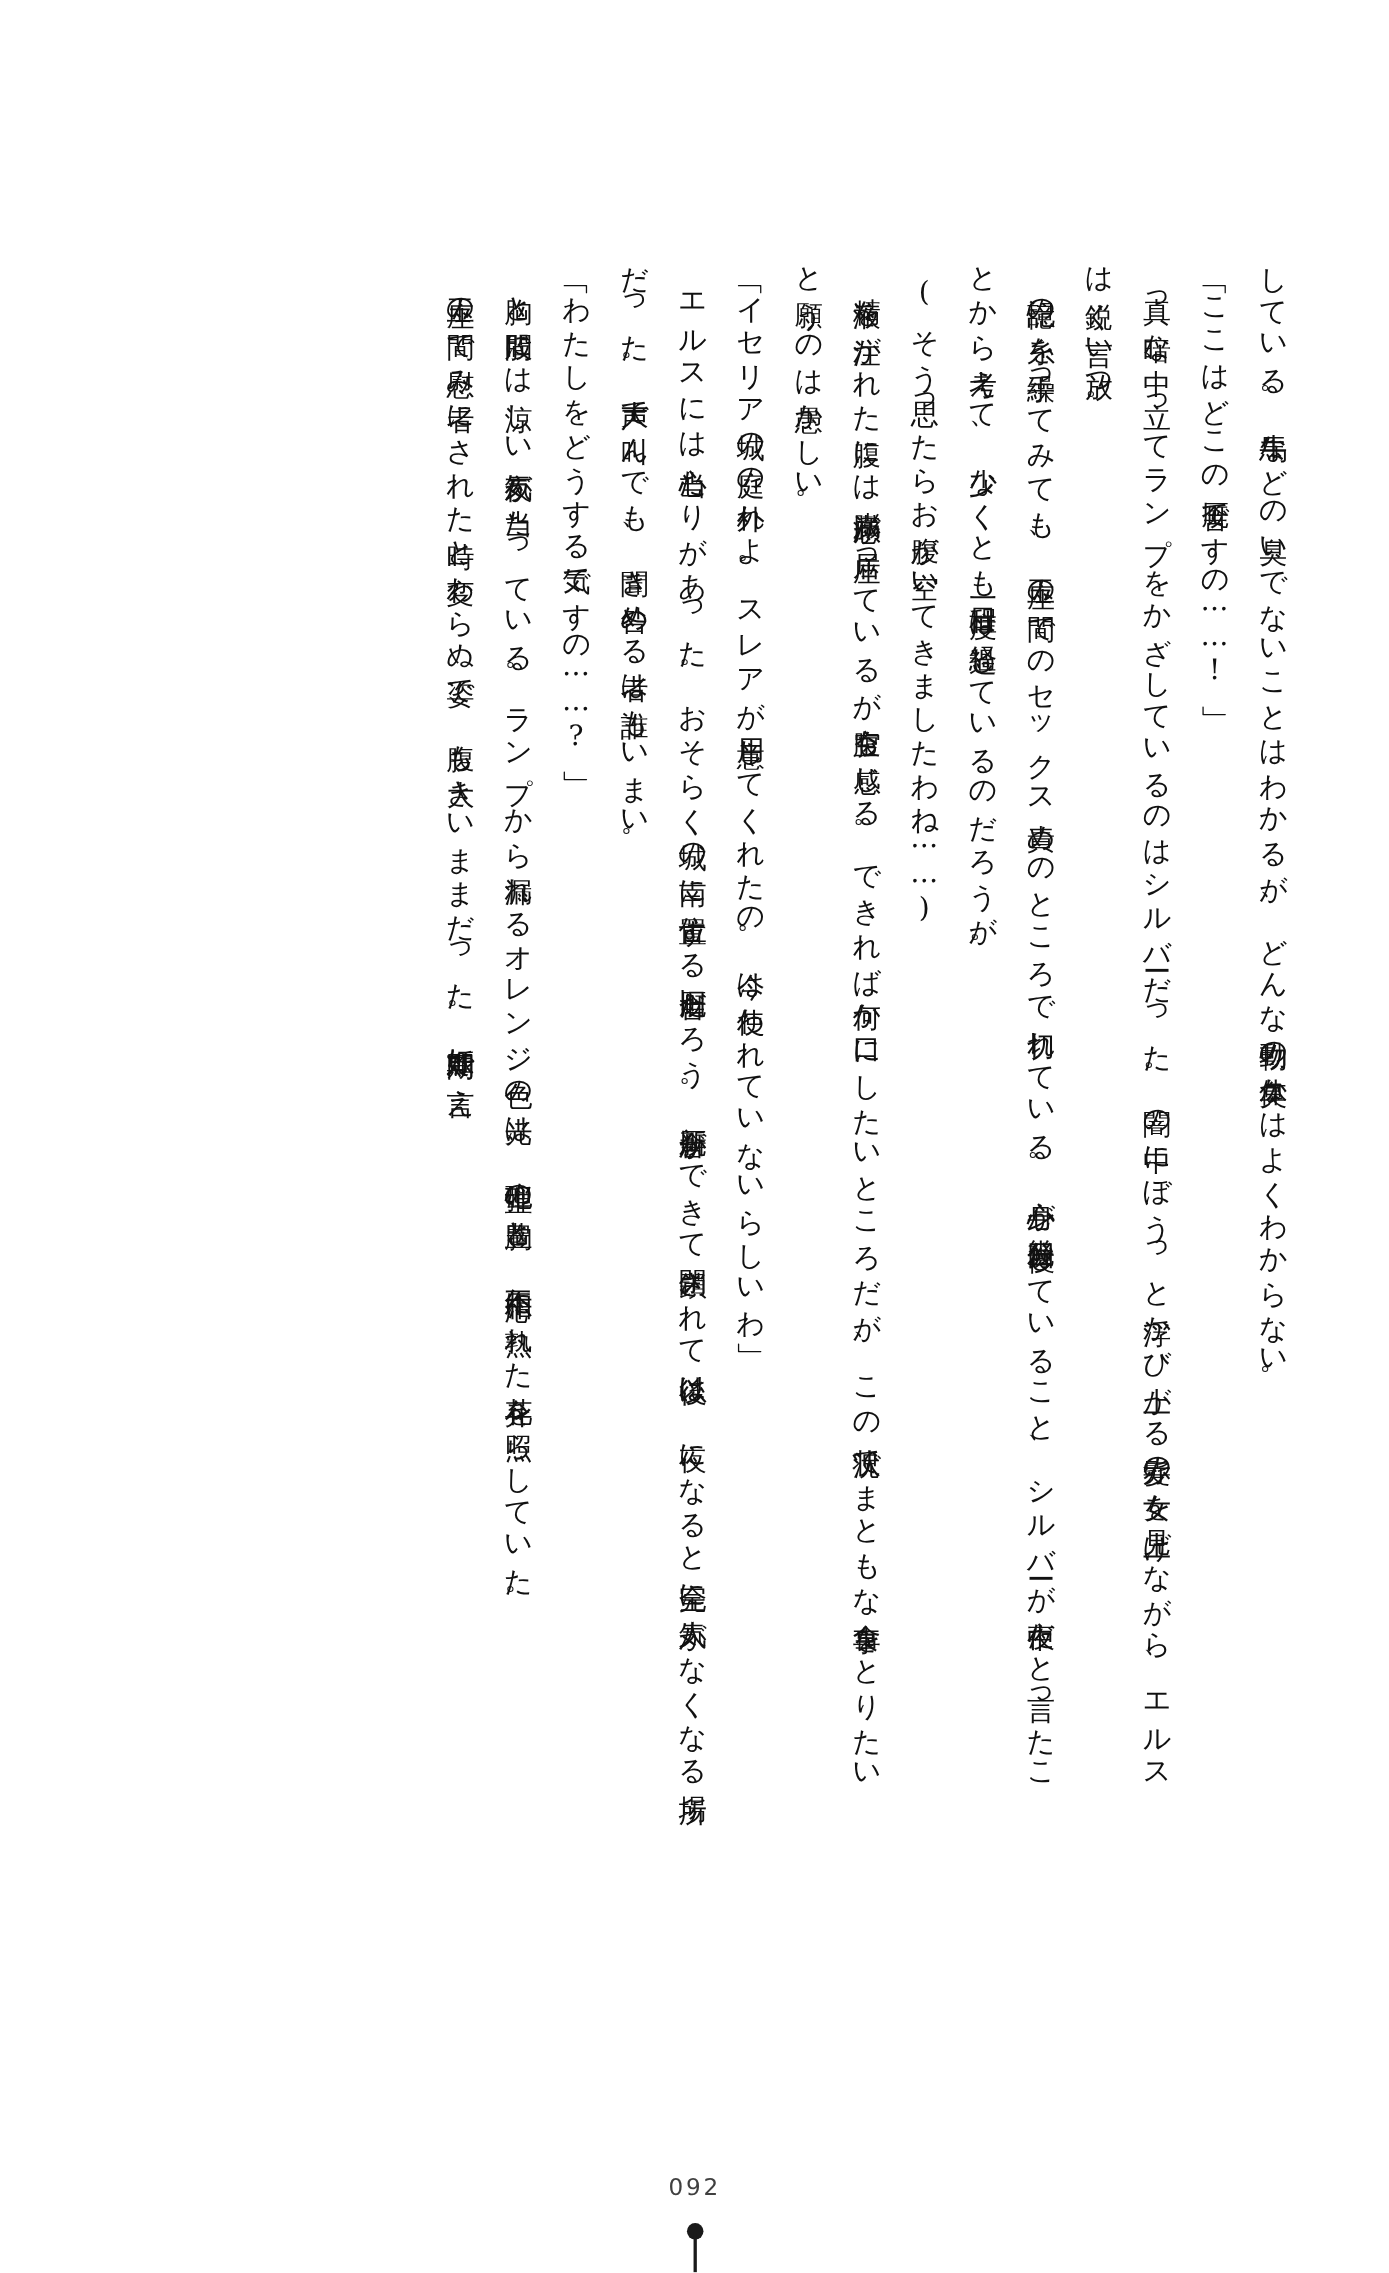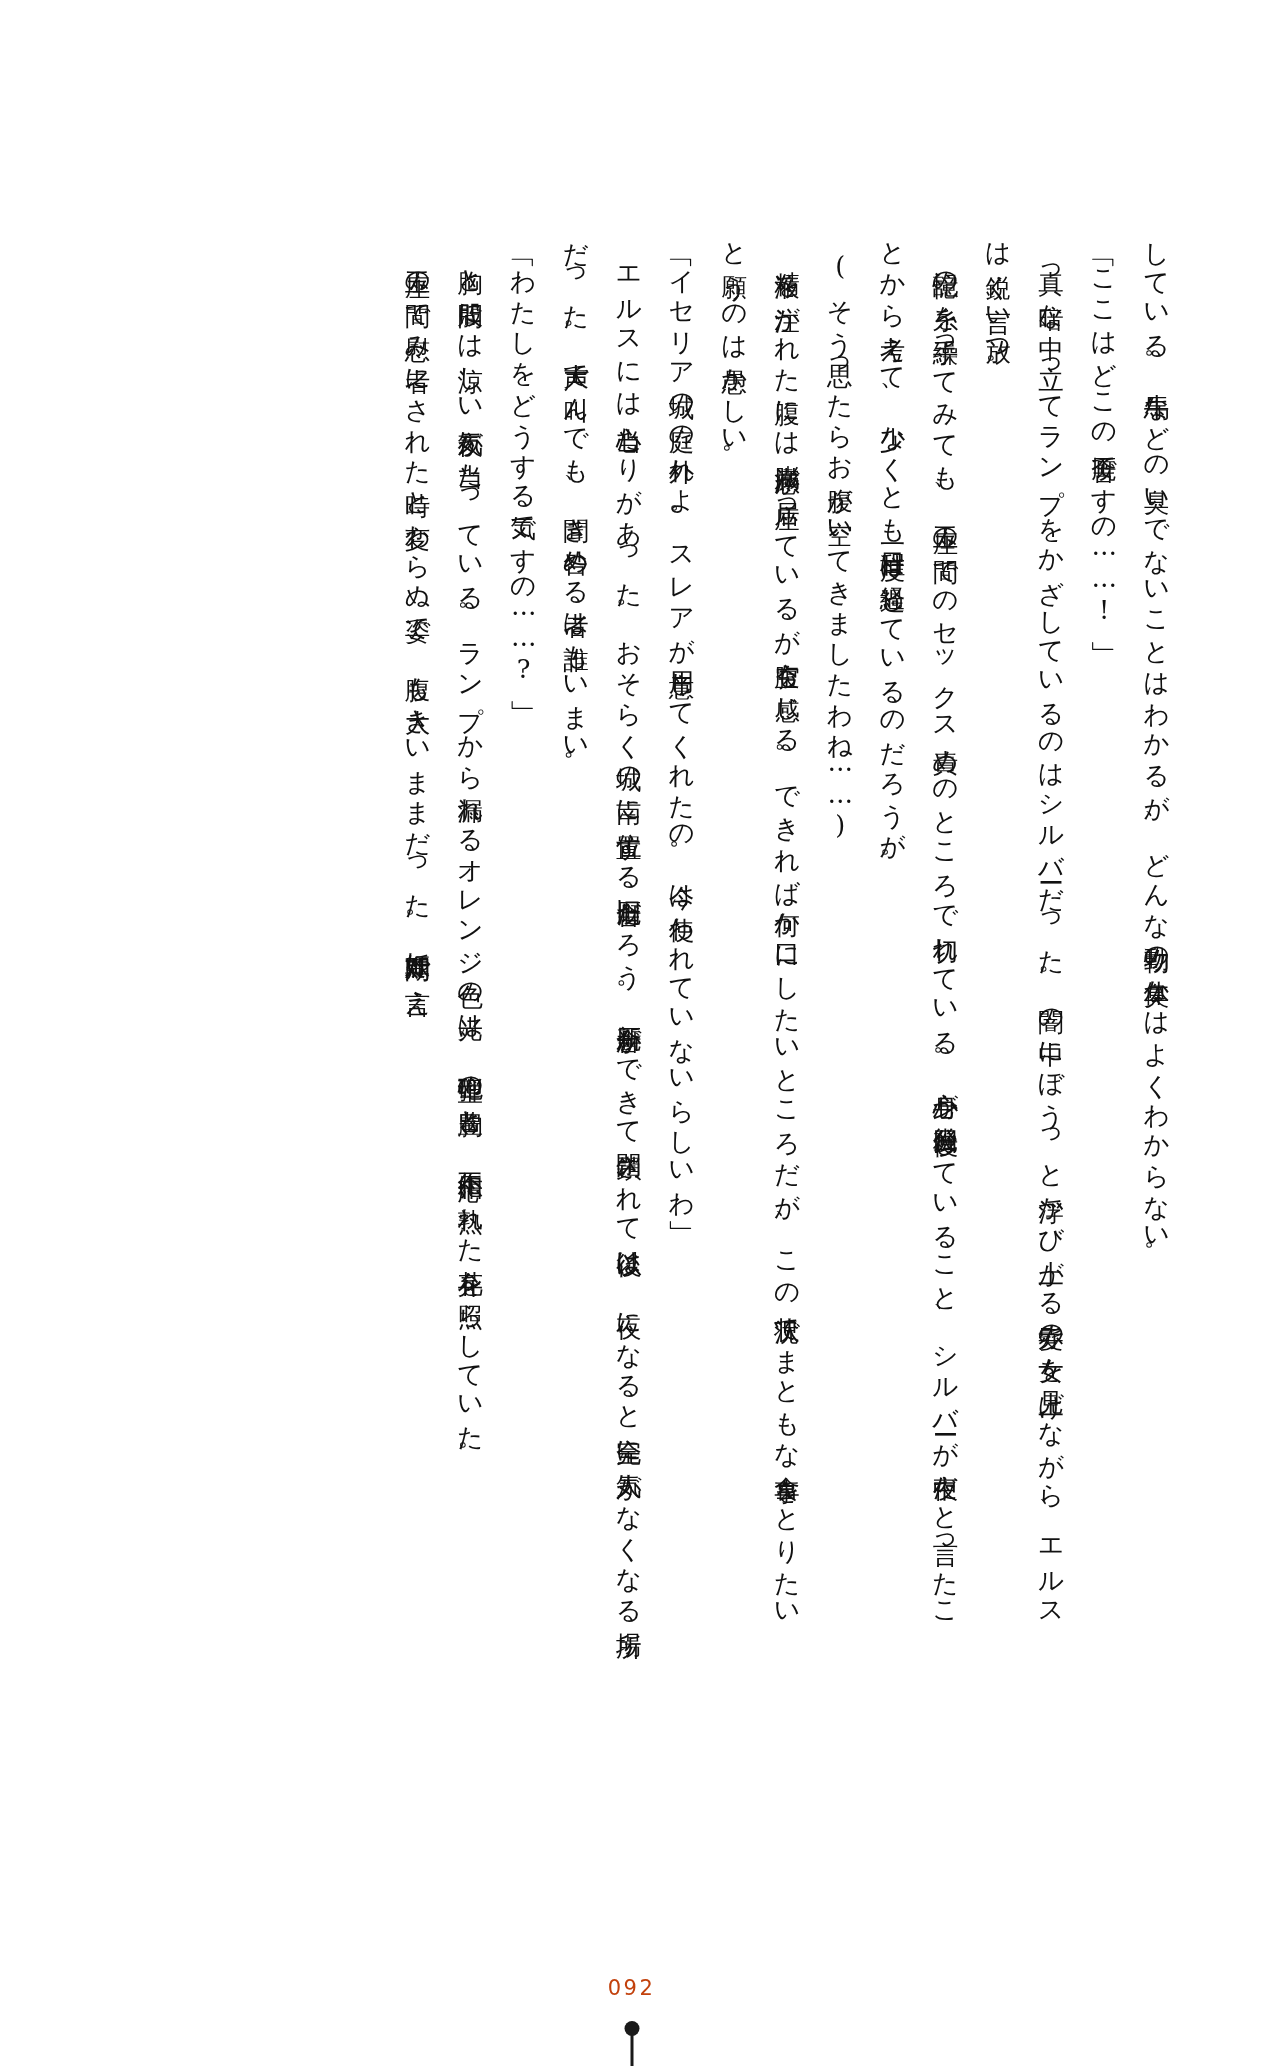--- a/index.html
+++ b/index.html
@@ -43,21 +43,21 @@
   
   .folio {
     position: absolute;
     bottom: 66px;
     left: 0;
     width: 100%;
     text-align: center;
     font-family: "DejaVu Sans", "Liberation Sans", sans-serif;
     font-size: 21px;
     letter-spacing: 0.12em;
-    color: #c2410c;
+    color: #404040;
   }
   .folio-rule {
     position: absolute;
     bottom: 0px;
     left: 50%;
     transform: translateX(-50%);
     width: 3px;
     height: 36px;
     background: #1a1a1a;
   }

